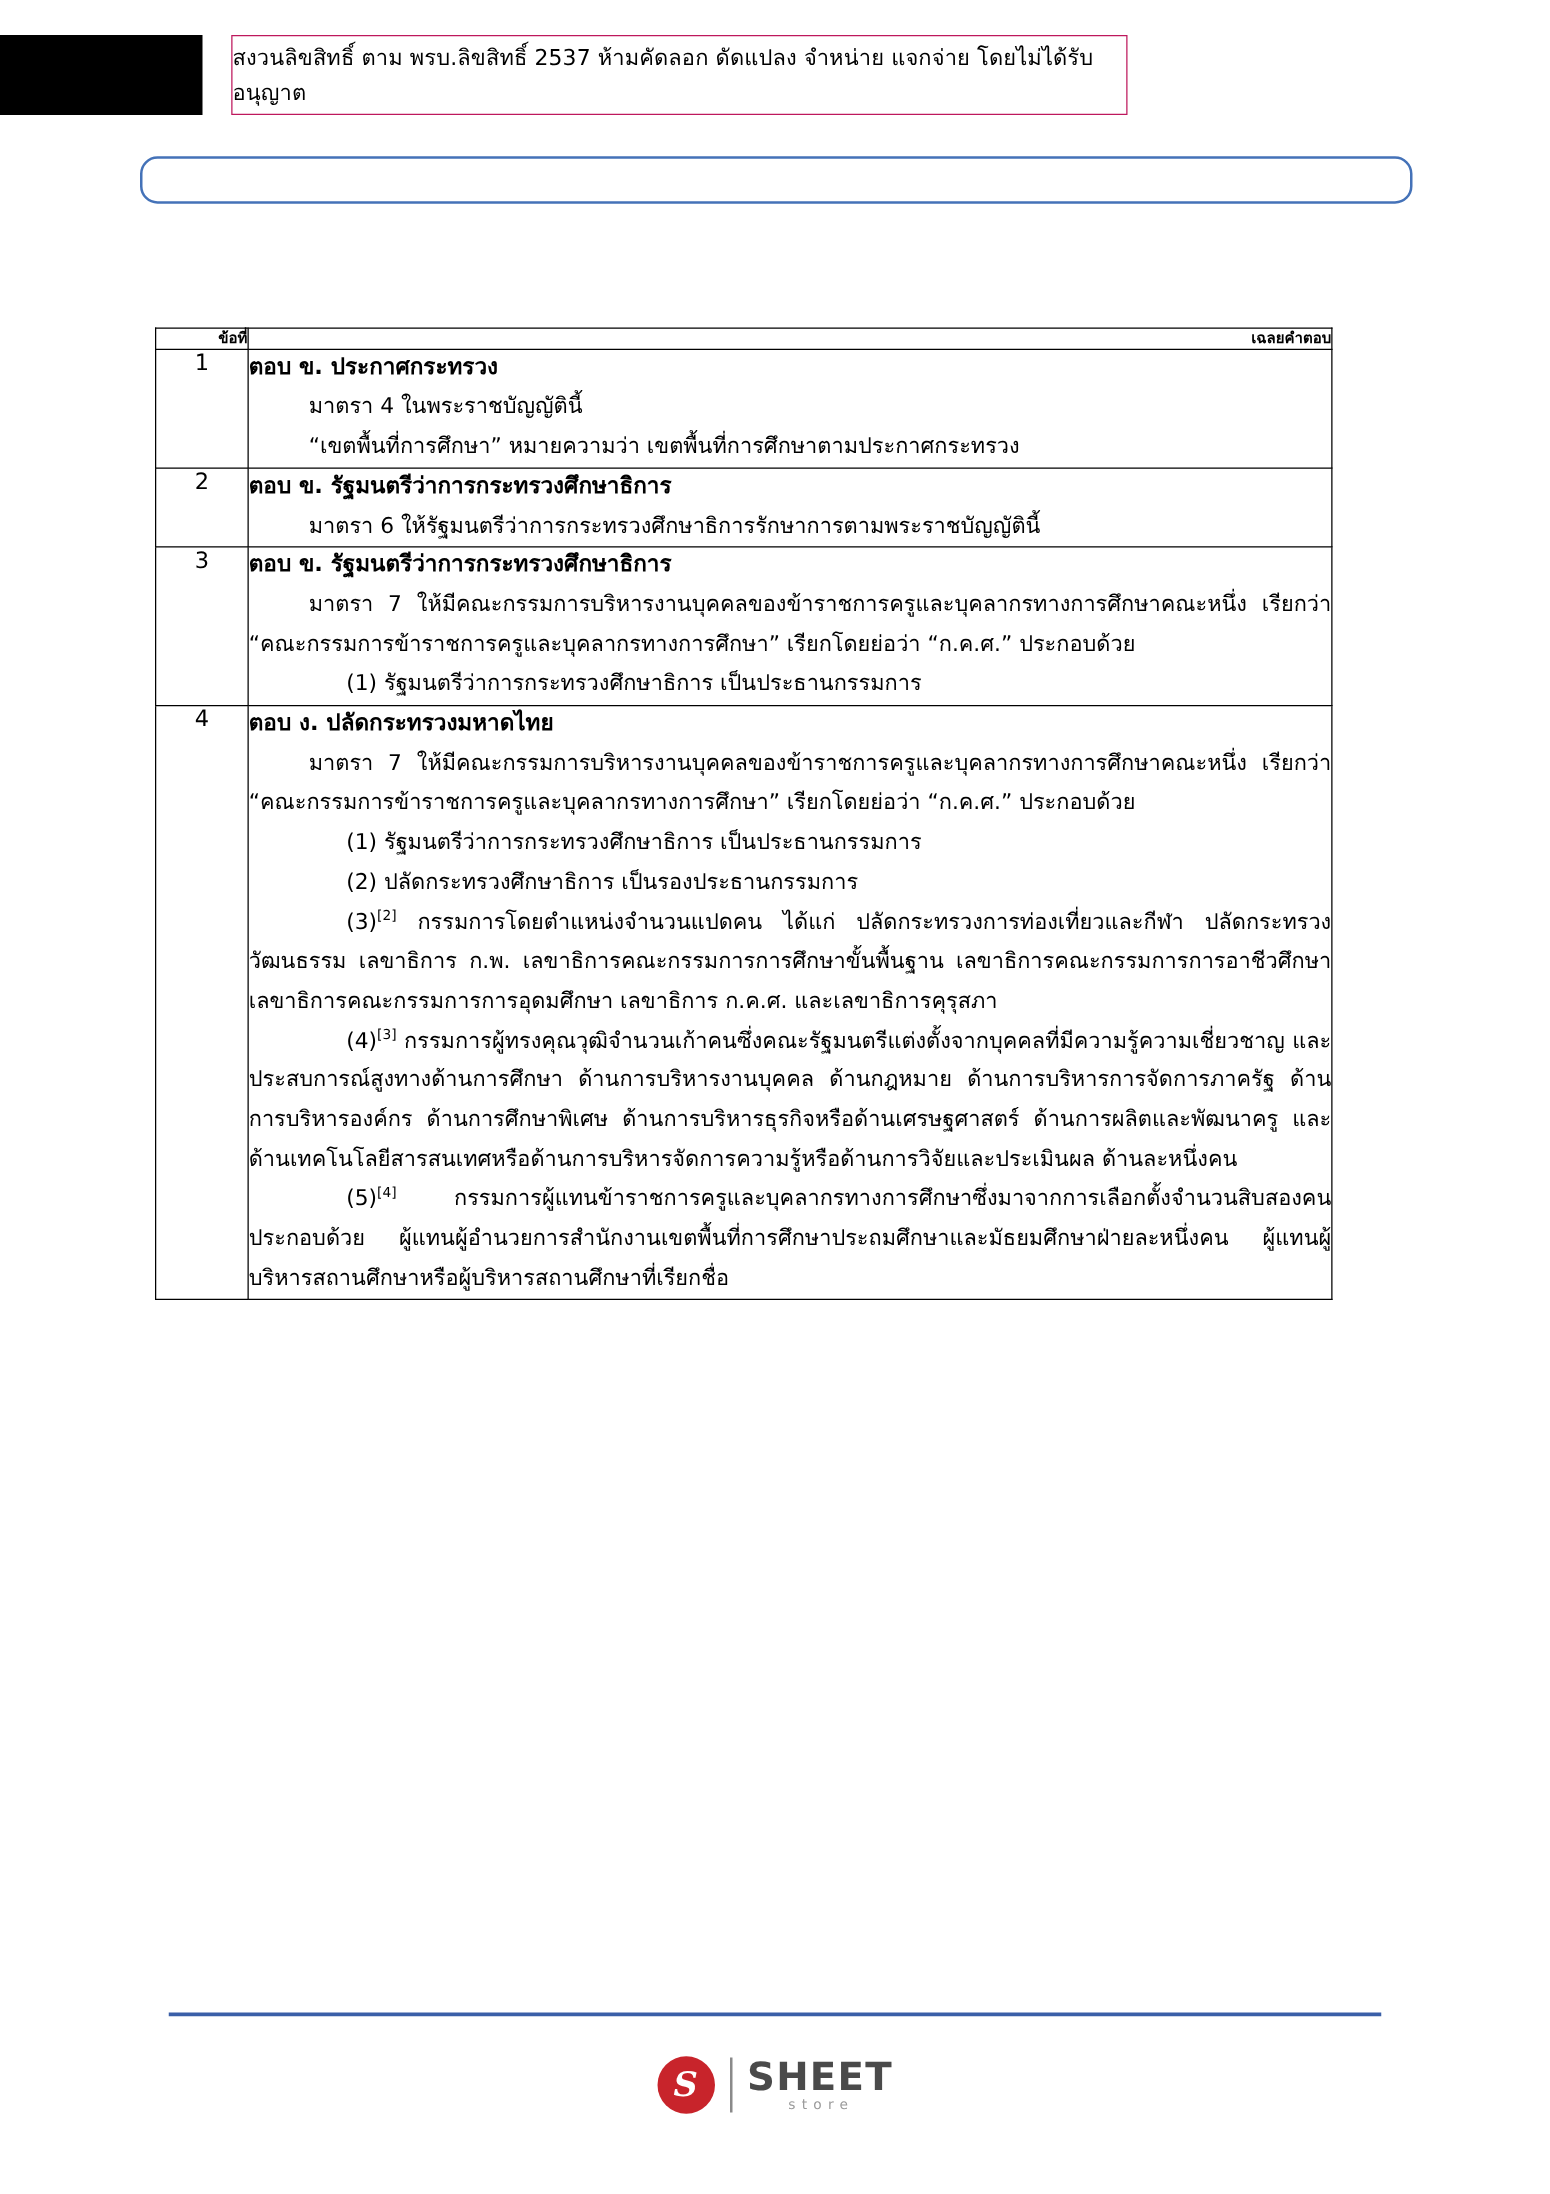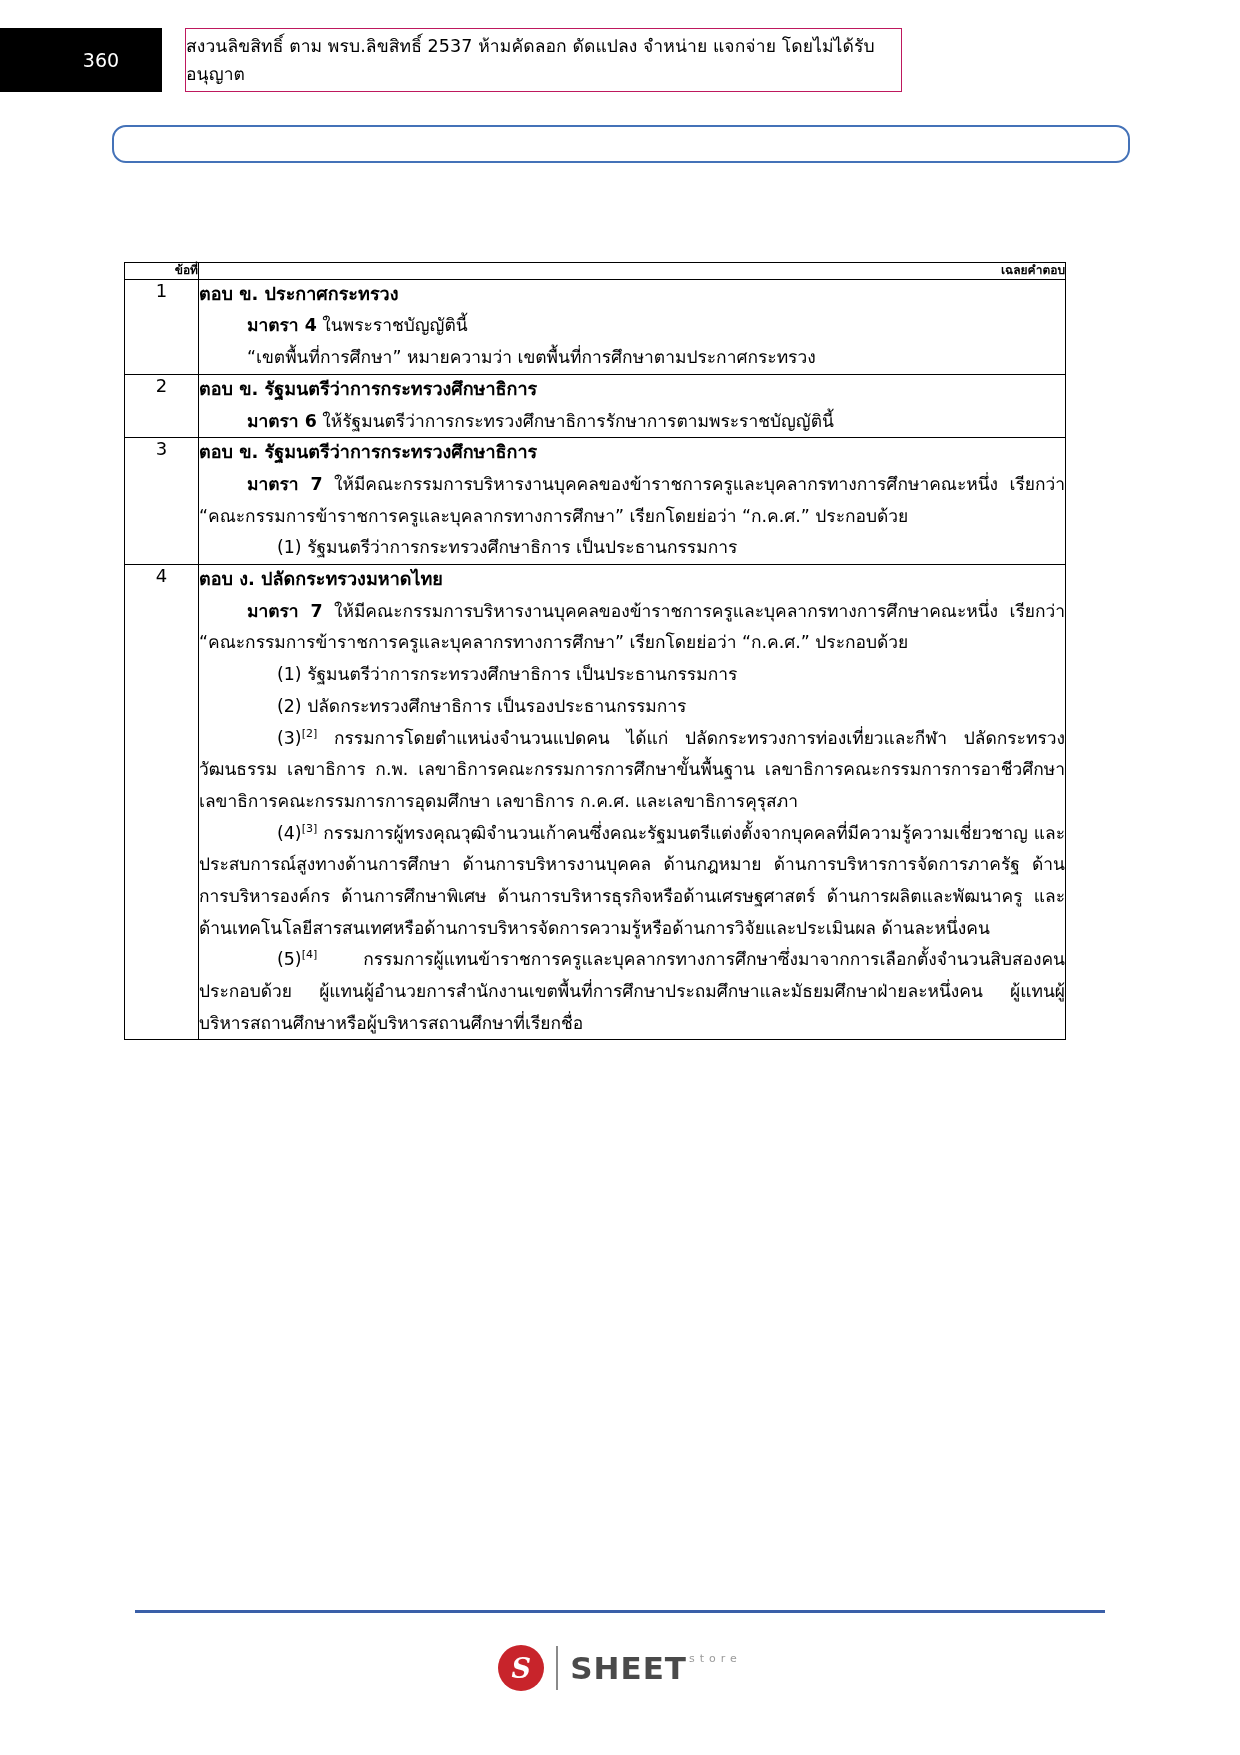--- a/index.html
+++ b/index.html
@@ -120,21 +120,21 @@
   }
   .ans-p {
     font-size: 17.4px;
     line-height: 1.82;
     margin: 0;
     text-align: justify;
     text-justify: inter-word;
   }
   .ind-1 { text-indent: 48px; }
   .ind-2 { text-indent: 78px; }
-  .b { font-weight: bold; }
+  .b { font-weight: normal; }
   sup {
     font-size: 11px;
     vertical-align: super;
     line-height: 0;
   }
 
   
   .footer-rule {
     position: absolute;
     left: 135px;
@@ -167,21 +167,21 @@
     justify-content: center;
     font-family: "DejaVu Serif", "Liberation Serif", serif;
   }
   .logo-div {
     width: 2px;
     height: 44px;
     background: #8a8a8a;
   }
   .logo-text {
     display: flex;
-    flex-direction: row;
+    flex-direction: column;
     line-height: 1;
     text-align: center;
   }
   .logo-sheet {
     font-size: 31px;
     font-weight: bold;
     color: #4a4a4a;
     letter-spacing: 1px;
   }
   .logo-store {
@@ -190,21 +190,20 @@
     letter-spacing: 5px;
     margin-top: 0;
     margin-left: 2px;
   }
 </style>
 </head>
 <body>
 
 <div class="page-header">
   <div class="header-black-block"></div>
-  <div class="page-number">360</div>
   <div class="header-box">
     <span class="header-box-text">สงวนลิขสิทธิ์ ตาม พรบ.ลิขสิทธิ์ 2537 ห้ามคัดลอก ดัดแปลง จำหน่าย แจกจ่าย โดยไม่ได้รับอนุญาต</span>
   </div>
 </div>
 
 <div class="title-box">
 </div>
 
 <table class="answer-table">
   <colgroup>

